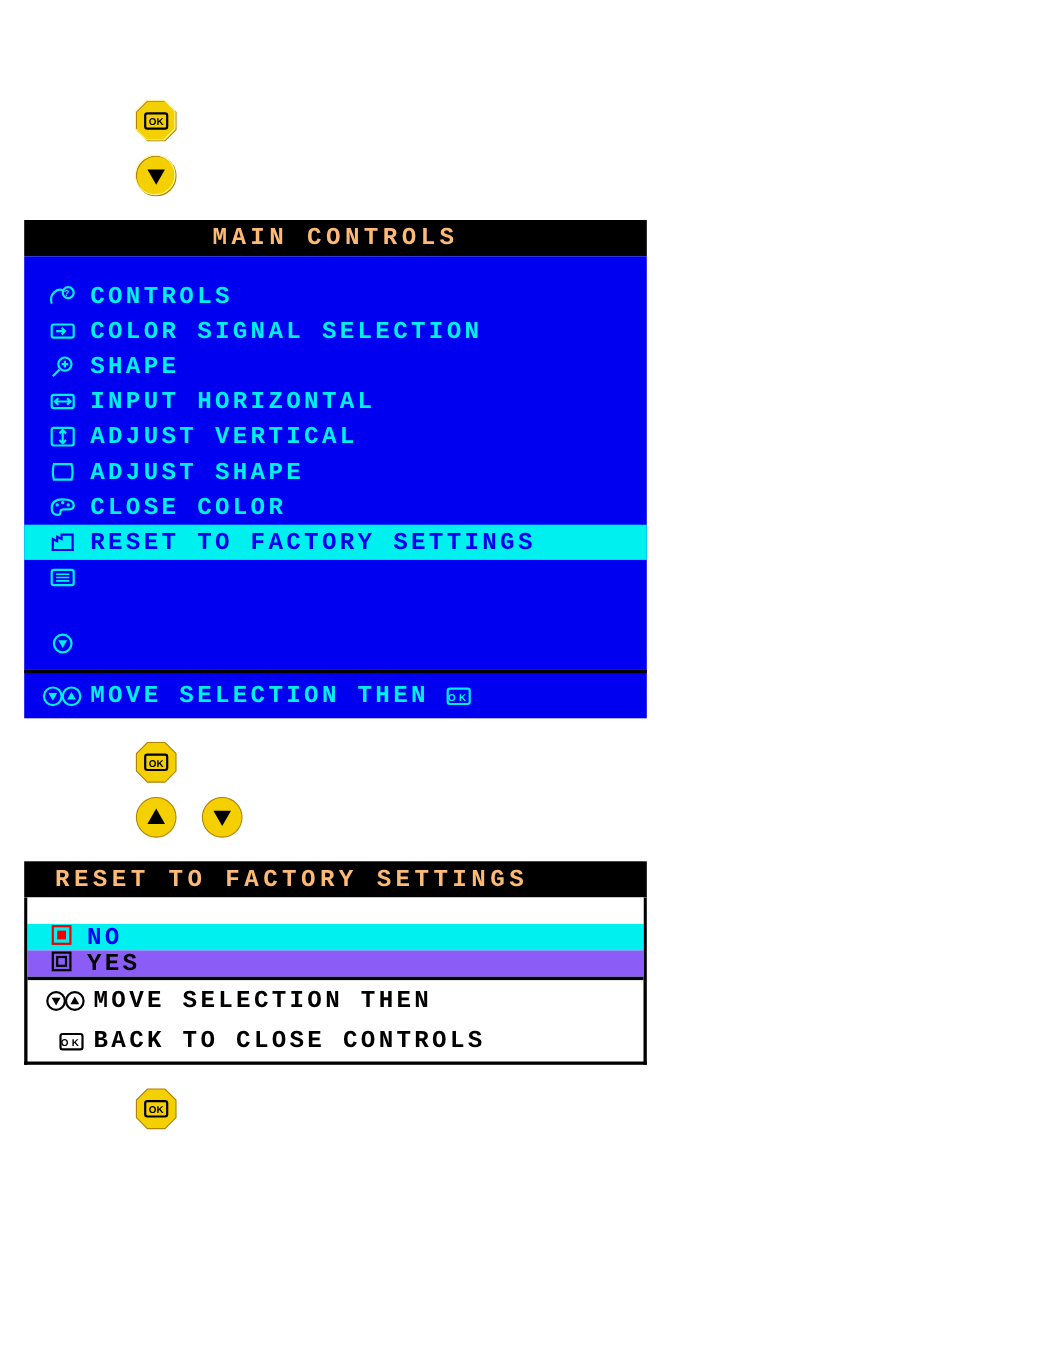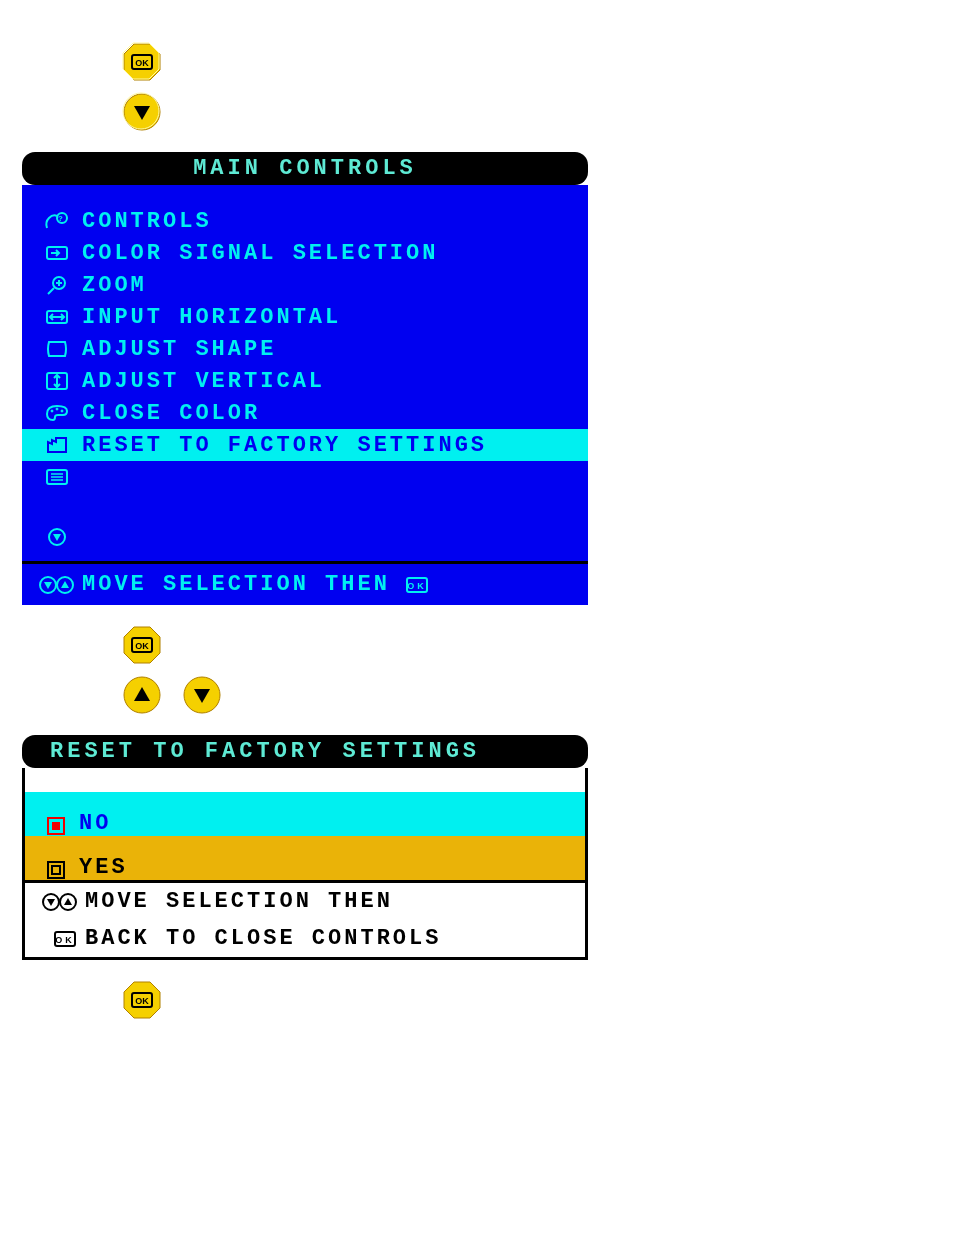--- a/index.html
+++ b/index.html
@@ -6,21 +6,21 @@
     margin: 0;
     padding: 0;
     background: #fff;
     width: 954px;
     height: 1235px;
     font-family: "Courier New", monospace;
     font-weight: bold;
   }
   .content {
     padding-left: 22px;
-    padding-top: 32px;
+    padding-top: 80px;
   }
   .button-row {
     margin: 10px 0 10px 100px;
     display: flex;
     gap: 20px;
     align-items: center;
   }
   .phys-btn {
     width: 40px;
     height: 40px;
@@ -30,26 +30,25 @@
     justify-content: center;
   }
   .phys-btn svg { width: 40px; height: 40px; }
   .osd-panel {
     width: 566px;
     margin-top: 20px;
     margin-bottom: 20px;
   }
   .osd-header {
     background: #000;
-    color: #5eead4;
+    color: #fdba74;
     font-size: 22px;
     letter-spacing: 4px;
     padding: 4px 0 4px 0;
     text-align: center;
-    border-radius: 13px;
   }
   .osd-body-blue {
     background: #0000f0;
     padding: 20px 0 8px 0;
   }
   .osd-body-white {
     background: #fff;
     padding: 0;
     border: 3px solid #000;
     border-top: none;
@@ -98,37 +97,37 @@
   .footer-white {
     color: #000;
     font-size: 22px;
     letter-spacing: 3px;
     padding: 6px 10px 6px 16px;
     display: flex;
     align-items: center;
   }
   .white-row {
     display: flex;
-    align-items: flex-end;
+    align-items: flex-start;
     font-size: 22px;
     letter-spacing: 3px;
-    height: 44px;
+    height: 24px;
     padding-left: 16px;
   }
   .white-row .sq-icon {
     width: 30px;
     display: inline-flex;
     justify-content: center;
   }
   .white-row.selected {
     background: #00f0f0;
     color: #0000f0;
   }
   .white-row.unselected {
-    background: #eab308;
+    background: #8b5cf6;
     color: #000;
   }
   .white-blank { height: 24px; background: #fff; }
   .hr2 { border-top: 3px solid #000; }
 </style>
 </head>
 <body>
 
 <div class="content">
 
@@ -180,50 +179,50 @@
 
       <div class="menu-row">
         <span class="icon">
           <svg width="28" height="22" viewBox="0 0 28 22">
               <circle cx="16" cy="9" r="6" stroke-width="2"></circle>
               <line x1="11" y1="14" x2="5" y2="20" stroke-width="2"></line>
               <line x1="13" y1="9" x2="19" y2="9" stroke-width="2"></line>
               <line x1="16" y1="6" x2="16" y2="12" stroke-width="2"></line>
             </svg>
         </span>
-        <span>ZOOM</span>
+        <span>SHAPE</span>
       </div>
 
       <div class="menu-row">
         <span class="icon">
           <svg width="28" height="22" viewBox="0 0 28 22">
               <rect x="4" y="5" width="20" height="12" rx="2" stroke-width="2"></rect>
               <path d="M8 11 L20 11 M10 8 L7 11 L10 14 M18 8 L21 11 L18 14" stroke-width="2"></path>
             </svg>
         </span>
         <span>INPUT HORIZONTAL</span>
       </div>
 
       <div class="menu-row">
         <span class="icon">
           <svg width="28" height="22" viewBox="0 0 28 22">
-              <path d="M6 4 Q4 11 6 18 L22 18 Q24 11 22 4 Z" stroke-width="2"></path>
-            </svg>
-        </span>
-        <span>ADJUST SHAPE</span>
-      </div>
-
-      <div class="menu-row">
-        <span class="icon">
-          <svg width="28" height="22" viewBox="0 0 28 22">
               <rect x="4" y="3" width="20" height="16" rx="2" stroke-width="2"></rect>
               <path d="M14 6 L14 16 M11 8 L14 5 L17 8 M11 14 L14 17 L17 14" stroke-width="2"></path>
             </svg>
         </span>
         <span>ADJUST VERTICAL</span>
+      </div>
+
+      <div class="menu-row">
+        <span class="icon">
+          <svg width="28" height="22" viewBox="0 0 28 22">
+              <path d="M6 4 Q4 11 6 18 L22 18 Q24 11 22 4 Z" stroke-width="2"></path>
+            </svg>
+        </span>
+        <span>ADJUST SHAPE</span>
       </div>
 
       <div class="menu-row">
         <span class="icon">
           <svg width="28" height="22" viewBox="0 0 28 22">
               <path d="M14 4 Q4 4 4 12 Q4 18 10 18 Q12 18 12 15 Q12 13 15 13 L20 13 Q24 13 24 9 Q24 4 14 4 Z" stroke-width="2"></path>
               <circle cx="9" cy="9" r="1" fill="#00f0f0"></circle>
               <circle cx="14" cy="7" r="1" fill="#00f0f0"></circle>
               <circle cx="19" cy="9" r="1" fill="#00f0f0"></circle>
             </svg>

